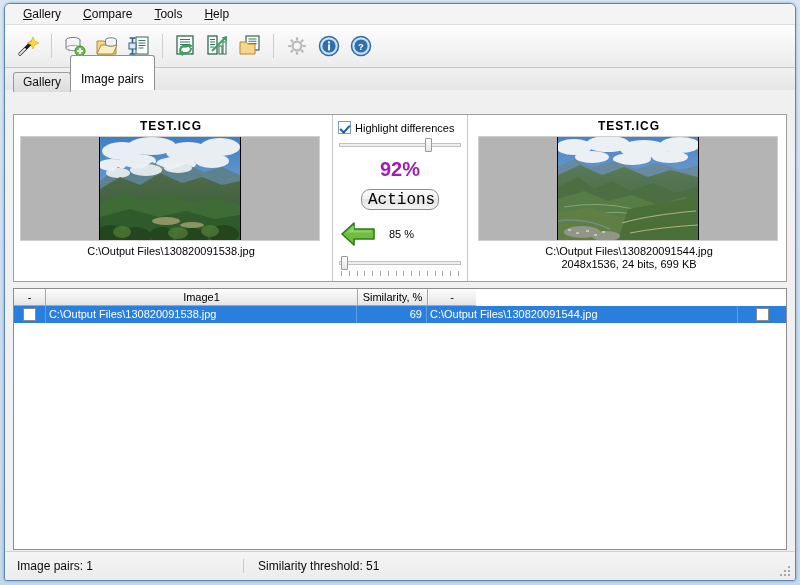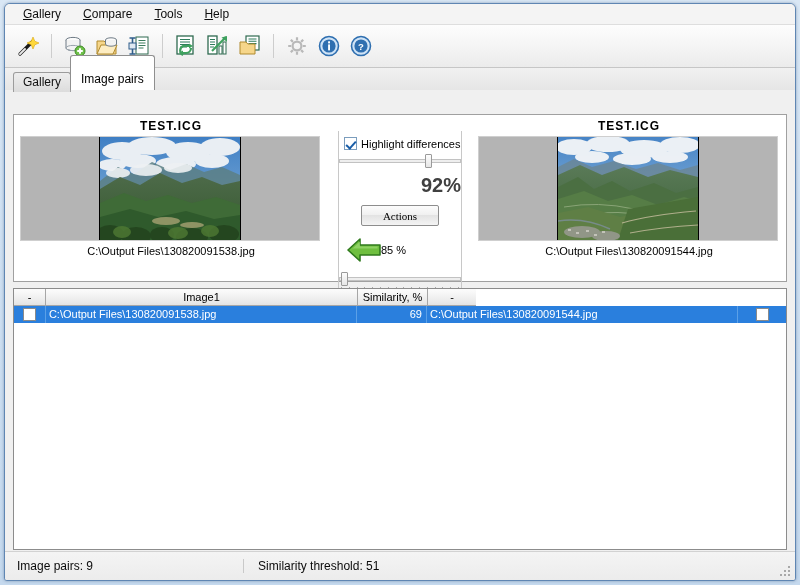--- a/index.html
+++ b/index.html
@@ -113,22 +113,22 @@
     position:absolute;left:50%;top:0;transform:translateX(-50%);
     width:140px;height:103px;border-left:1px solid #000;border-right:1px solid #000;
     overflow:hidden;
   }
   .cap{
     position:absolute;left:0;right:0;top:130px;text-align:center;
     font-size:11px;color:#000;line-height:13px;
   }
   
   .center{
-    position:absolute;left:50%;transform:translateX(-50%);top:16px;
-    width:124px;height:100%;
+    position:absolute;left:50%;transform:translateX(-50%);top:0;
+    width:136px;height:100%;
     border-left:1px solid #c8c8c8;border-right:1px solid #c8c8c8;
     box-sizing:border-box;
   }
   .chkrow{display:flex;align-items:center;gap:4px;margin:6px 0 0 5px;}
   .chkbox{
     width:13px;height:13px;border:1px solid #7b9dbd;background:#fff;
     position:relative;box-sizing:border-box;flex:0 0 auto;
   }
   .chkbox.checked:after{
     content:"";position:absolute;left:3px;top:1px;width:4px;height:8px;
@@ -142,32 +142,32 @@
   }
   .slider .thumb{
     position:absolute;top:0;width:7px;height:14px;
     background:linear-gradient(180deg,#fdfdfd,#e6e6e6);
     border:1px solid #9a9a9a;box-sizing:border-box;border-radius:1px;
   }
   .ticks{position:absolute;left:2px;right:2px;top:15px;height:6px;
          display:flex;justify-content:space-between;}
   .ticks span{width:1px;height:5px;background:#a9a9a9;display:block;}
   .pct{
-    text-align:right;font-size:20px;font-weight:bold;color:#404040;
+    text-align:center;font-size:20px;font-weight:bold;color:#a21caf;
     margin-top:6px;letter-spacing:0px;
   }
   .actions-btn{
     display:block;margin:8px auto 0;width:78px;height:21px;
-    font-size:11px;color:#000;
-    border:1px solid #8d8d8d;border-radius:2px;
+    font-size:16px;color:#000;
+    border:1px solid #8d8d8d;border-radius:9px;
     background:linear-gradient(180deg,#fcfcfc 0%,#f0f0f0 47%,#e3e3e3 50%,#f4f4f4 100%);
-    font-family:Liberation Serif, serif;cursor:default;
+    font-family:Liberation Mono, monospace;cursor:default;
   }
   .arrowrow{display:flex;align-items:center;margin-top:10px;padding-left:8px;}
-  .thr{font-size:11px;color:#000;}
+  .thr{font-size:11px;color:#000;margin-left:14px;}
   
   .grid{
     position:absolute;left:8px;right:8px;top:174px;bottom:0;
     background:#ffffff;border:1px solid #8c8c8c;box-sizing:border-box;
     overflow:hidden;
   }
   .ghead{display:flex;height:17px;}
   .gh{
     font-size:11px;color:#000;text-align:center;line-height:16px;
     border-right:1px solid #a6a6a6;border-bottom:1px solid #a6a6a6;
@@ -458,20 +458,21 @@
                   <rect x="28" y="93" width="3" height="2"></rect>
                     <rect x="36" y="97" width="3" height="2"></rect>
                   <rect x="44" y="94" width="3" height="2"></rect>
                 </g>
                 <path d="M0 84 Q26 80 52 92" stroke="#7d8f9a" stroke-width="1.4" fill="none" opacity=".8"></path>
               </svg>
             </div>
           </div>
           <div class="cap">
             <div>C:\Output Files\130820091544.jpg</div>
+            <div>2048x1536, 24 bits, 699 KB</div>
           </div>
         </div>
       </div>
 
       <div class="grid">
         <div class="ghead">
           <div class="gh" style="width:32px">-</div>
           <div class="gh" style="width:312px">Image1</div>
           <div class="gh" style="width:70px">Similarity, %</div>
           <div class="gh" style="width:48px;border-right:none">-</div>
@@ -484,21 +485,21 @@
           <div class="gc num" style="width:70px">69</div>
           <div class="gc" style="width:312px">C:\Output Files\130820091544.jpg</div>
           <div class="gc check" style="width:48px;border-right:none">
             <div class="cellbox"></div>
           </div>
         </div>
       </div>
     </div>
 
     <div class="status">
-      <div class="st">Image pairs: 9</div>
+      <div class="st">Image pairs: 1</div>
       <div class="st two">Similarity threshold: 51</div>
       <svg class="sgrip" viewBox="0 0 14 14">
         <g fill="#a8a8a8">
           <rect x="10" y="10" width="2" height="2"></rect>
             <rect x="6" y="10" width="2" height="2"></rect>
           <rect x="10" y="6" width="2" height="2"></rect>
             <rect x="2" y="10" width="2" height="2"></rect>
           <rect x="6" y="6" width="2" height="2"></rect>
             <rect x="10" y="2" width="2" height="2"></rect>
         </g>

